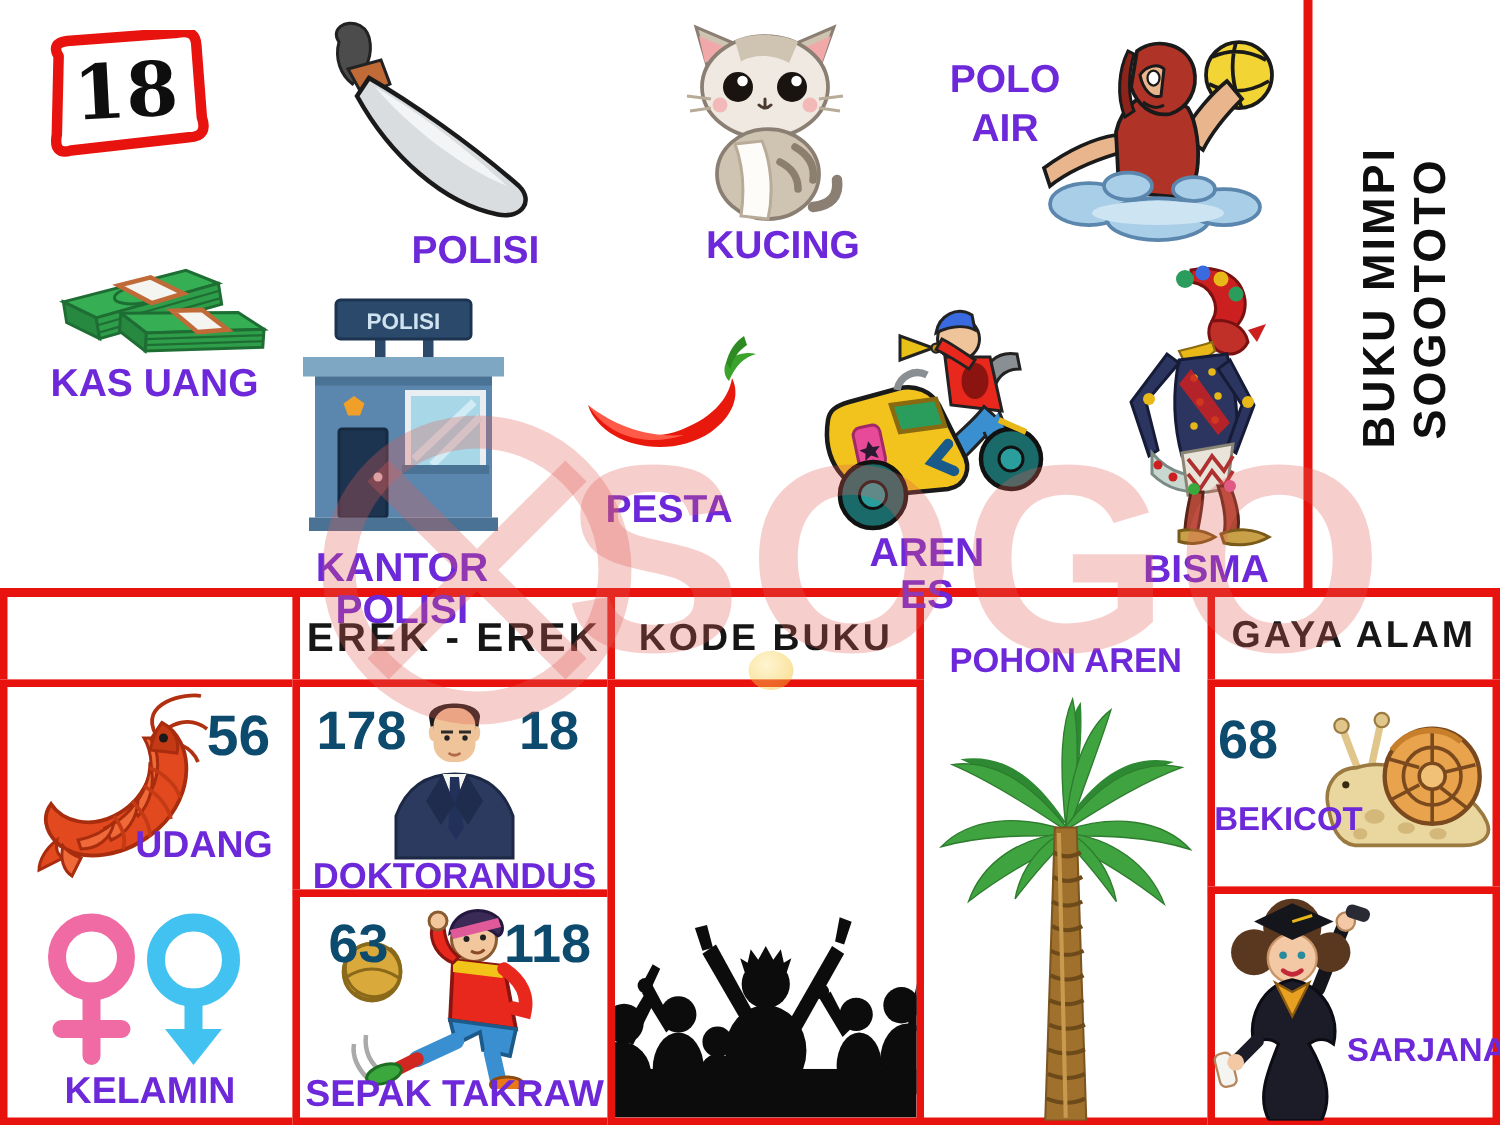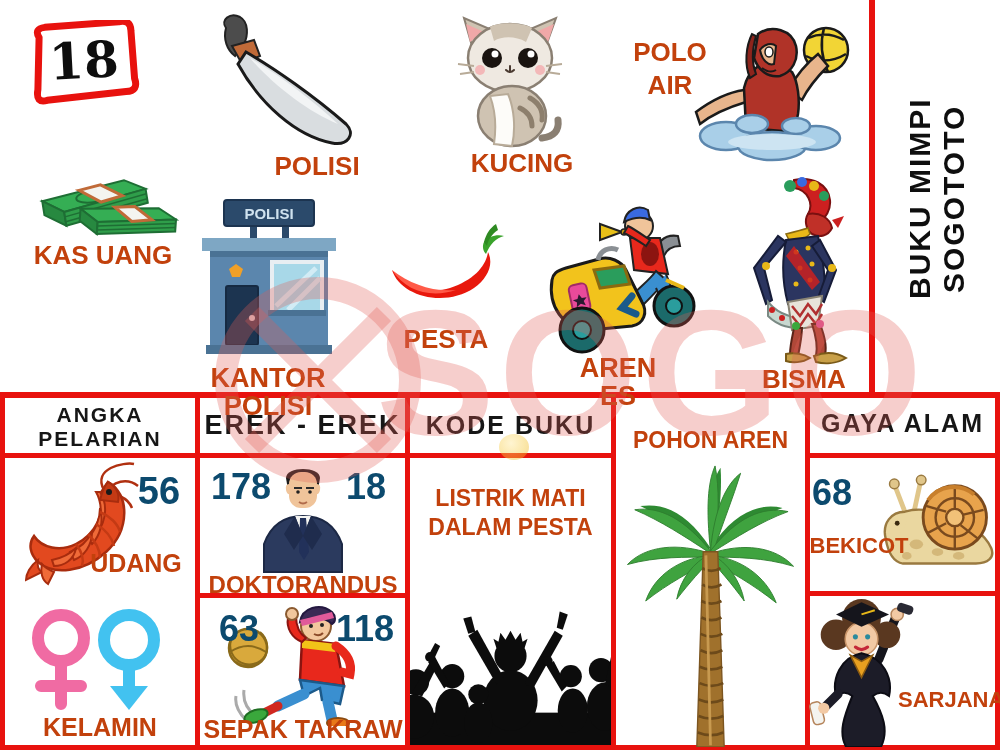--- a/index.html
+++ b/index.html
@@ -1,19 +1,19 @@
 <!DOCTYPE html>
 <html><head>
 <meta charset="utf-8">
 <style>
   html,body{margin:0;padding:0;}
   .page{position:relative;width:1000px;height:750px;background:#ffffff;overflow:hidden;
         font-family:"Liberation Sans",sans-serif;}
   .abs{position:absolute;}
-  .lbl{position:absolute;font-weight:900;color:#c2410c;text-align:center;
+  .lbl{position:absolute;font-weight:900;color:#6d28d9;text-align:center;
        letter-spacing:0px;line-height:1.05;transform-origin:center;
        font-family:"Liberation Sans",sans-serif;z-index:3;}
   .num{position:absolute;font-weight:900;color:#0c4a6e;z-index:3;
        font-family:"Liberation Sans",sans-serif;}
   .hdr{position:absolute;font-weight:700;color:#161616;text-align:center;
        letter-spacing:2px;z-index:3;font-family:"Liberation Sans",sans-serif;}
   .cell{position:absolute;background:#fff;border:5px solid #e8120e;box-sizing:border-box;z-index:1;}
   .redline{position:absolute;background:#e8120e;z-index:2;}
   .wm{position:absolute;z-index:6;pointer-events:none;}
   .wm-text{font-weight:900;font-size:178px;letter-spacing:4px;color:rgba(224,92,86,0.30);
@@ -224,24 +224,20 @@
   <div class="cell" style="left:405px;top:392px;width:211px;height:66px;"></div>
   <div class="cell" style="left:805px;top:392px;width:195px;height:66px;"></div>
   <div class="cell" style="left:611px;top:392px;width:199px;height:358px;"></div>
   <div class="cell" style="left:0;top:453px;width:200px;height:297px;"></div>
   <div class="cell" style="left:195px;top:453px;width:215px;height:145px;"></div>
   <div class="cell" style="left:195px;top:593px;width:215px;height:157px;"></div>
   <div class="cell" style="left:405px;top:453px;width:211px;height:297px;"></div>
   <div class="cell" style="left:805px;top:453px;width:195px;height:143px;"></div>
   <div class="cell" style="left:805px;top:591px;width:195px;height:159px;"></div>
 
-  <div class="hdr" style="left:5px;top:403px;width:190px;font-size:21px;line-height:1.15;">
-    <div>ANGKA</div>
-    <div>PELARIAN</div>
-  </div>
   <div class="hdr" style="left:200px;top:410px;width:205px;font-size:27px;">EREK - EREK</div>
   <div class="hdr" style="left:410px;top:411px;width:201px;font-size:25px;">KODE BUKU</div>
   <div class="hdr" style="left:810px;top:409px;width:185px;font-size:25px;">GAYA ALAM</div>
 
   <svg class="abs" style="left:12px;top:460px;z-index:2;" width="130" height="128" viewBox="0 0 130 128">
     <path d="M92,30 C80,8 112,2 122,4 M94,34 C100,20 116,18 126,26 M92,36 C104,32 116,38 120,48" stroke="#b03010" stroke-width="2.5" fill="none"></path>
     <path d="M96,22 C118,34 118,70 94,92 C72,112 42,116 26,102 C18,94 16,84 22,76 C30,88 48,92 64,84 C84,74 94,52 88,34 Z" fill="#e2491f" stroke="#a82c0e" stroke-width="2.5"></path>
     <g stroke="#a82c0e" stroke-width="2" fill="#ef6a38">
       <path d="M88,32 C96,44 94,60 86,72 C90,56 90,42 84,32 Z"></path>
       <path d="M76,78 C84,70 88,58 88,48 C92,62 88,76 80,84 Z"></path>
@@ -311,24 +307,20 @@
     <path d="M120,46 C132,54 136,64 134,74 L126,72" fill="none" stroke="#e8281c" stroke-width="9" stroke-linecap="round"></path>
     <path d="M84,80 L128,86 L124,104 L106,100 L104,88 L88,96 Z" fill="#3a8fd0" stroke="#1c5a8a" stroke-width="2.5"></path>
     <path d="M88,94 L62,106" stroke="#3a8fd0" stroke-width="11" stroke-linecap="round"></path>
     <path d="M62,106 L50,112" stroke="#d02820" stroke-width="9" stroke-linecap="round"></path>
     <ellipse cx="40" cy="116" rx="12" ry="6" fill="#3aa83c" stroke="#1e6e22" stroke-width="2" transform="rotate(-18 40 116)"></ellipse>
     <path d="M112,102 L116,120" stroke="#3a8fd0" stroke-width="11" stroke-linecap="round"></path>
     <ellipse cx="122" cy="123" rx="11" ry="5" fill="#e87818" stroke="#8a4a10" stroke-width="2"></ellipse>
   </svg>
   <div class="lbl" style="left:203px;top:716px;width:200px;font-size:25px;">SEPAK TAKRAW</div>
 
-  <div class="lbl" style="left:413px;top:484px;width:195px;font-size:23px;line-height:1.25;">
-    <div>LISTRIK MATI</div>
-    <div>DALAM PESTA</div>
-  </div>
   <svg class="abs" style="left:410px;top:563px;z-index:2;" width="201" height="182" viewBox="0 0 200 180" preserveAspectRatio="none">
     <g fill="#0c0c0c">
       <rect x="0" y="148" width="200" height="32"></rect>
       <circle cx="6" cy="118" r="13"></circle>
         <ellipse cx="4" cy="152" rx="20" ry="22"></ellipse>
       <path d="M2,128 L20,98 L27,102 L12,132 Z"></path>
         <path d="M18,92 l7,-13 5,3 -6,13 Z"></path>
       <circle cx="42" cy="112" r="12"></circle>
         <ellipse cx="42" cy="148" rx="17" ry="24"></ellipse>
       <path d="M34,124 L18,98 L25,93 L39,119 Z"></path>

